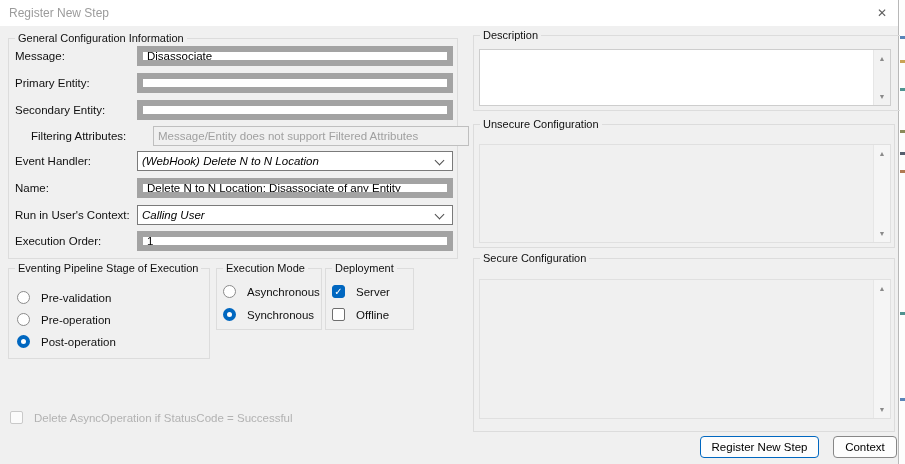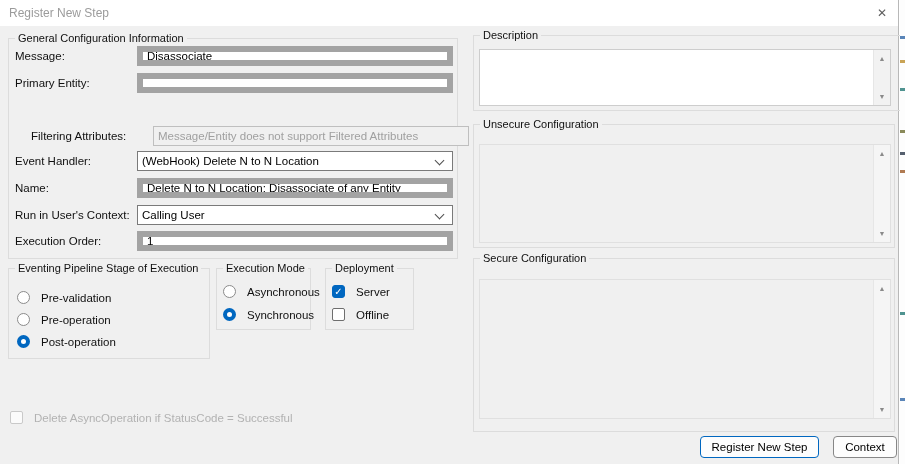--- a/index.html
+++ b/index.html
@@ -12,21 +12,21 @@
   .close-btn { position:absolute; right:7px; top:5px; width:18px; height:16px; text-align:center; font-size:12px; color:#5f5f5f; line-height:16px; cursor:default; }
 
   .groupbox { position:absolute; border:1px solid #dcdcdc; }
   .groupbox > .legend { position:absolute; top:-7px; left:6px; background:#f0f0f0; padding:0 3px; font-size:11px; color:#101010; white-space:nowrap; }
 
   .fieldrow { position:absolute; left:0; width:100%; height:20px; }
   .fieldrow .flabel { position:absolute; left:6px; top:0; line-height:20px; font-size:11.5px; color:#101010; white-space:nowrap; }
   .tbox { position:absolute; left:128px; top:0; width:316px; height:20px; background:#fff; border:6px solid #a3a3a3; font-size:11.5px; color:#000; padding:0 4px; line-height:18px; font-family:"Liberation Sans", sans-serif; }
   input.tbox { outline:none; }
   .tbox.disabled { background:#f0f0f0; border:1px solid #bfbfbf; color:#a0a0a0; overflow:hidden; white-space:nowrap; }
-  .combo { position:absolute; left:128px; top:0; width:316px; height:20px; background:#fff; border:1px solid #7a7a7a; font-size:11.5px; line-height:18px; padding:0 22px 0 4px; white-space:nowrap; overflow:hidden; }
+  .combo { position:absolute; left:128px; top:0; width:316px; height:20px; background:#fff; border:1px solid #7a7a7a; font-size:11.5px; line-height:18px; padding:0 22px 0 4px; white-space:nowrap; overflow:hidden;font-style:italic; }
   .combo .chevron { position:absolute; right:9px; top:5px; width:7px; height:7px; border-right:1.4px solid #4f4f4f; border-bottom:1.4px solid #4f4f4f; transform:rotate(45deg); }
 
   .optrow { position:absolute; height:16px; cursor:default; }
   .radio { position:absolute; left:0; top:1px; width:13px; height:13px; border-radius:50%; border:1px solid #8b8b8b; background:#fff; }
   .radio.on { border:4px solid #0067c0; }
   .cbox { position:absolute; left:0; top:1px; width:13px; height:13px; border:1px solid #6e6e6e; border-radius:2px; background:#fff; font-size:10px; line-height:12px; text-align:center; color:#fff; }
   .cbox.on { background:#0067c0; border-color:#0067c0; border-radius:3px; }
   .cbox.off-disabled { border-color:#c9c9c9; background:#fbfbfb; }
   .optrow .olabel { position:absolute; left:24px; top:1px; font-size:11.5px; line-height:14px; color:#101010; white-space:nowrap; }
   .optrow .olabel.disabled { color:#b2b2b2; }
@@ -64,20 +64,24 @@
       <div class="fieldrow" style="top:7px;">
         <div class="flabel">Message:</div>
         <input class="tbox" type="text" value="Disassociate" style="">
       </div>
 
       <div class="fieldrow" style="top:34px;">
         <div class="flabel">Primary Entity:</div>
         <input class="tbox" type="text" value="" style="">
       </div>
 
+      <div class="fieldrow" style="top:61px;">
+        <div class="flabel">Secondary Entity:</div>
+        <input class="tbox" type="text" value="" style="">
+      </div>
 
       <div class="fieldrow" style="top:87px;margin-left:16px;">
         <div class="flabel">Filtering Attributes:</div>
         <div class="tbox disabled">Message/Entity does not support Filtered Attributes</div>
       </div>
 
       <div class="fieldrow" style="top:112px;">
         <div class="flabel">Event Handler:</div>
         <div class="combo">
           <span>(WebHook) Delete N to N Location</span>
@@ -113,21 +117,21 @@
       <div class="optrow" style="left:8px; top:43px; width:180px;">
         <span class="radio"></span>
         <span class="olabel">Pre-operation</span>
       </div>
       <div class="optrow" style="left:8px; top:65px; width:180px;">
         <span class="radio on"></span>
         <span class="olabel">Post-operation</span>
       </div>
     </div>
 
-    <div class="groupbox" style="left:216px; top:268px; width:95px; height:62px;">
+    <div class="groupbox" style="left:216px; top:268px; width:106px; height:62px;">
       <div class="legend">Execution Mode</div>
       <div class="optrow" style="left:6px; top:15px; width:92px;">
         <span class="radio"></span>
         <span class="olabel">Asynchronous</span>
       </div>
       <div class="optrow" style="left:6px; top:38px; width:92px;">
         <span class="radio on"></span>
         <span class="olabel">Synchronous</span>
       </div>
     </div>

